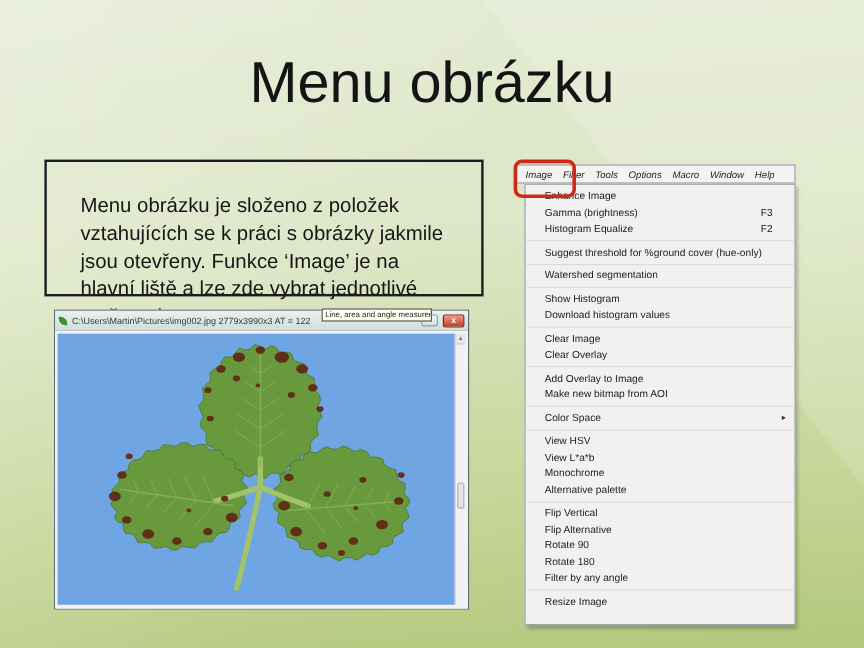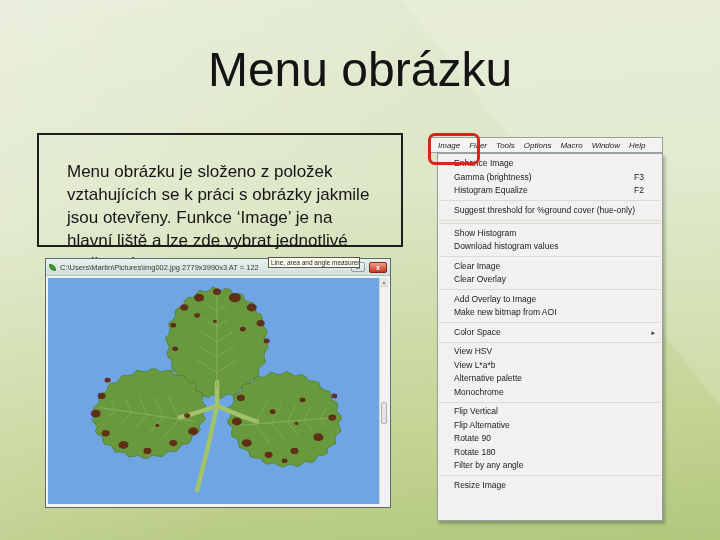--- a/index.html
+++ b/index.html
@@ -186,20 +186,23 @@
         </div>
         <div class="dd-item">
           <span class="dd-label">Histogram Equalize</span>
           <span class="dd-short">F2</span>
         </div>
         <div class="dd-sep"></div>
         <div class="dd-item">
           <span class="dd-label">Suggest threshold for %ground cover (hue-only)</span>
         </div>
         <div class="dd-sep"></div>
+        <div class="dd-item">
+          <span class="dd-label">Watershed segmentation</span>
+        </div>
         <div class="dd-sep"></div>
         <div class="dd-item">
           <span class="dd-label">Show Histogram</span>
         </div>
         <div class="dd-item">
           <span class="dd-label">Download histogram values</span>
         </div>
         <div class="dd-sep"></div>
         <div class="dd-item">
           <span class="dd-label">Clear Image</span>
@@ -220,25 +223,25 @@
           <span class="dd-arrow">▸</span>
         </div>
         <div class="dd-sep"></div>
         <div class="dd-item">
           <span class="dd-label">View HSV</span>
         </div>
         <div class="dd-item">
           <span class="dd-label">View L*a*b</span>
         </div>
         <div class="dd-item">
+          <span class="dd-label">Monochrome</span>
+        </div>
+        <div class="dd-item">
           <span class="dd-label">Alternative palette</span>
         </div>
-        <div class="dd-item">
-          <span class="dd-label">Monochrome</span>
-        </div>
         <div class="dd-sep"></div>
         <div class="dd-item">
           <span class="dd-label">Flip Vertical</span>
         </div>
         <div class="dd-item">
           <span class="dd-label">Flip Alternative</span>
         </div>
         <div class="dd-item">
           <span class="dd-label">Rotate 90</span>
         </div>

